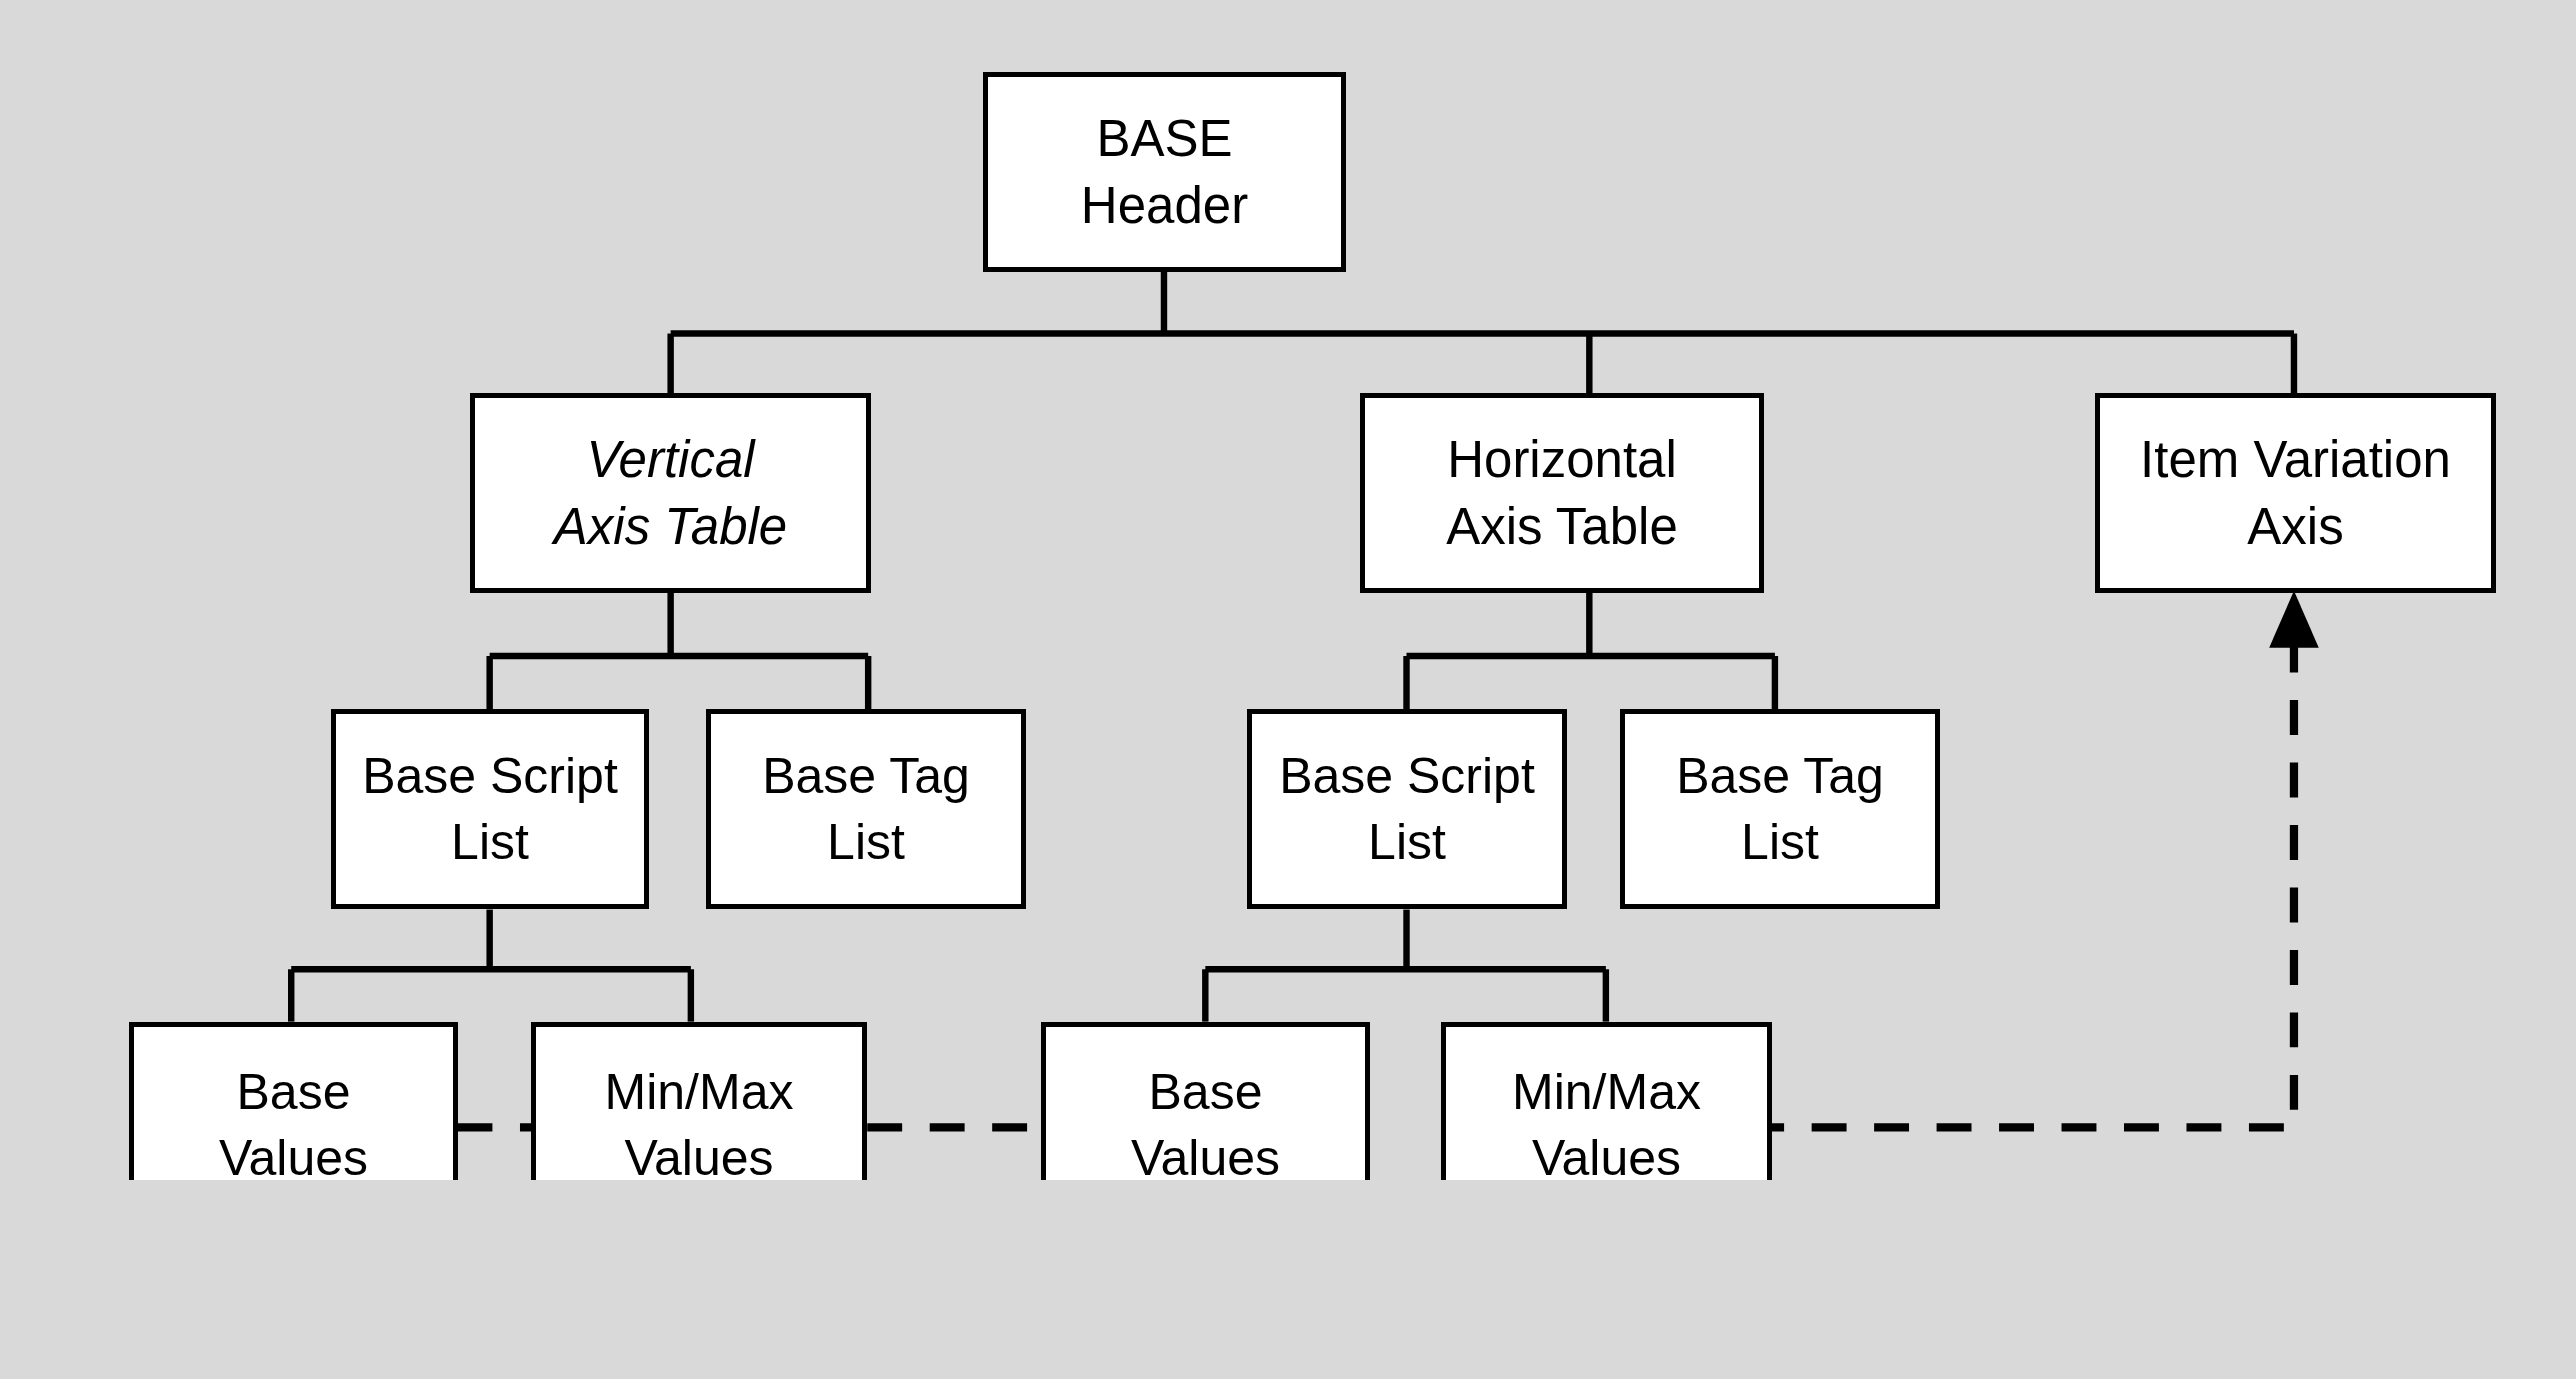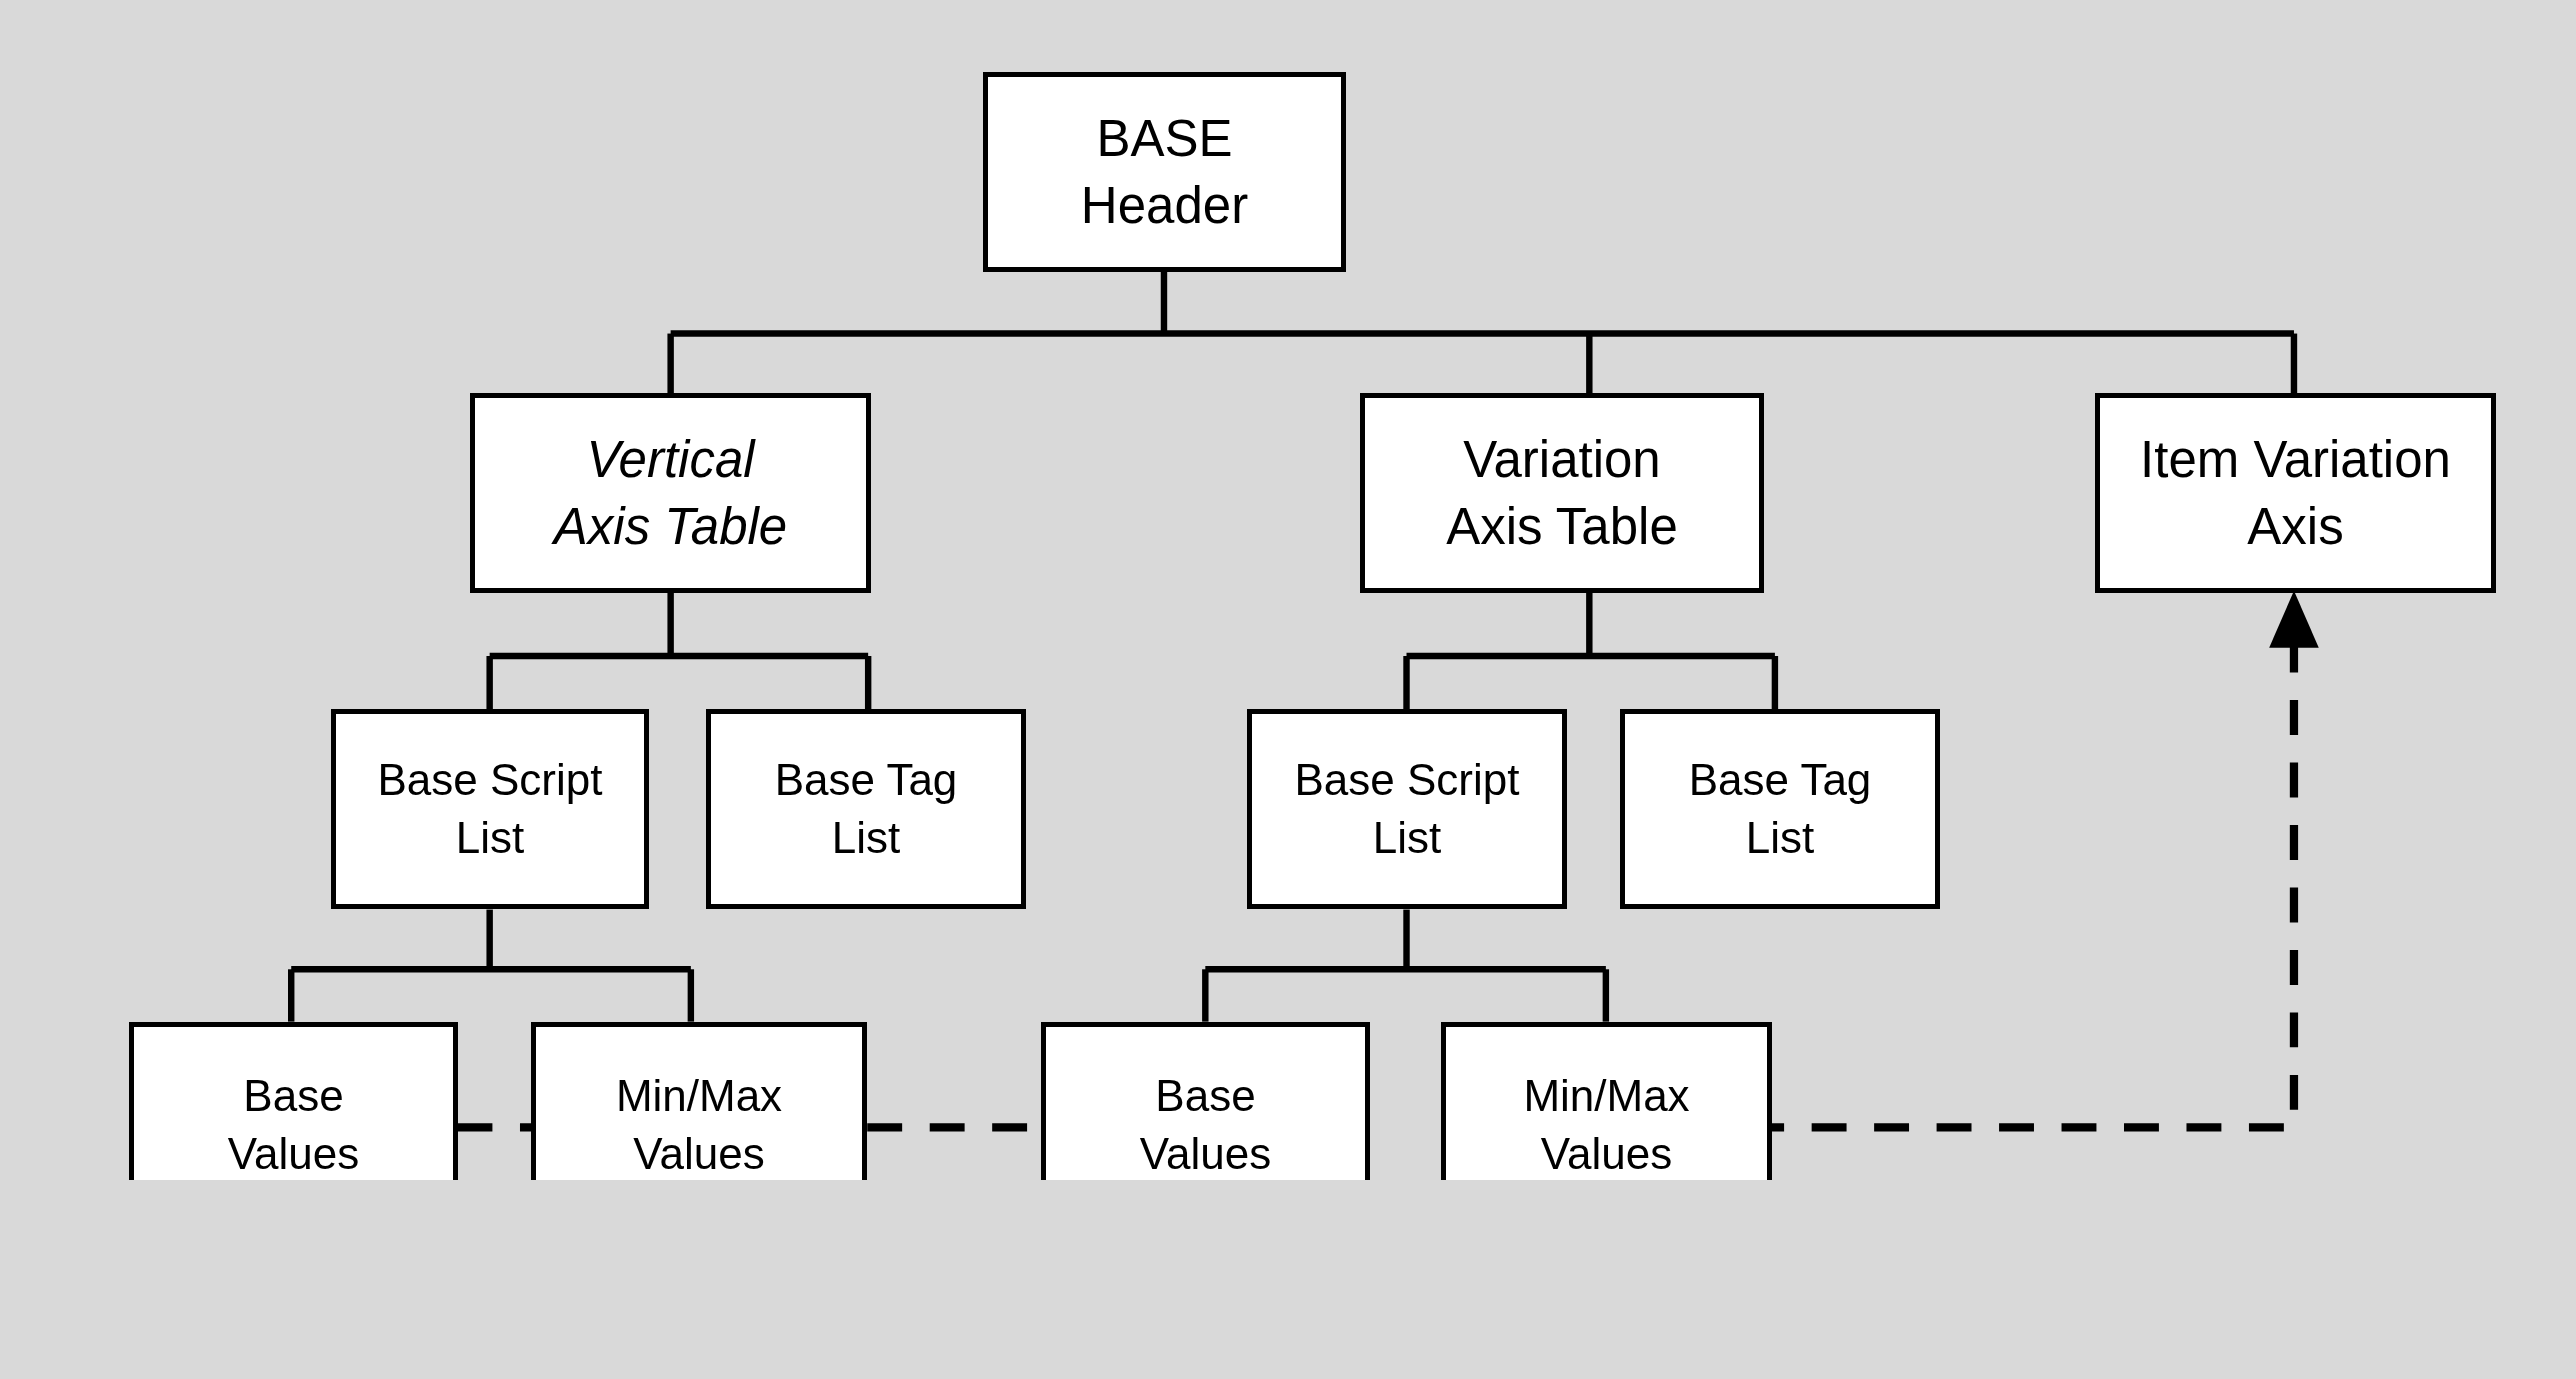--- a/index.html
+++ b/index.html
@@ -29,21 +29,21 @@
     text-align: center;
     color: #000000;
     line-height: 1.32;
     z-index: 3;
   }
   .node .line1, .node .line2 {
     display: block;
     white-space: nowrap;
   }
   .t-lg { font-size: 51px; }
-  .t-md { font-size: 44px; }
+  .t-md { font-size: 50px; }
   svg.wires {
     position: absolute;
     left: 0;
     top: 0;
     width: 2576px;
     height: 1380px;
     z-index: 1;
     pointer-events: none;
   }
   svg.wires .solid {
@@ -105,21 +105,21 @@
     <span class="line1">BASE</span>
     <span class="line2">Header</span>
   </div>
 
   <div class="node t-lg" style="left:470px; top:393px; width:401px; height:200px;font-style:italic;">
     <span class="line1">Vertical</span>
     <span class="line2">Axis Table</span>
   </div>
 
   <div class="node t-lg" style="left:1360px; top:393px; width:404px; height:200px;">
-    <span class="line1">Variation</span>
+    <span class="line1">Horizontal</span>
     <span class="line2">Axis Table</span>
   </div>
 
   <div class="node t-lg" style="left:2095px; top:393px; width:401px; height:200px;justify-content:center;">
     <span class="line1">Item Variation</span>
     <span class="line2">Axis</span>
   </div>
 
   <div class="node t-md" style="left:331px; top:709px; width:318px; height:200px;">
     <span class="line1">Base Script</span>

